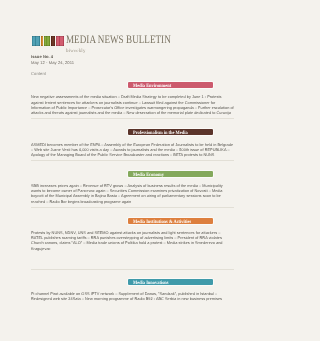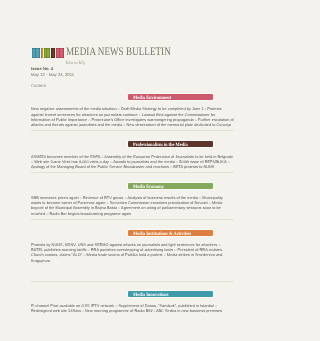--- a/index.html
+++ b/index.html
@@ -3,21 +3,21 @@
 <meta charset="utf-8">
 <title>Media News Bulletin</title>
 <style>
   html,body{margin:0;padding:0;}
   body{
     width:264px;height:341px;overflow:hidden;
     background:#f4f2ed;
     font-family:"Liberation Sans",sans-serif;
     -webkit-font-smoothing:antialiased;text-rendering:geometricPrecision;
   }
-  .page{position:absolute;left:0;top:16px;width:264px;height:326px;}
+  .page{position:absolute;left:0;top:4px;width:264px;height:326px;}
 
   
   .masthead{position:absolute;left:31px;top:31px;}
   .logo-bars{position:absolute;left:0px;top:0.5px;width:33px;height:10px;}
   .bar{position:absolute;top:0;height:10px;}
   .title{position:absolute;left:35px;top:0.3px;font-family:"Liberation Serif",serif;
          font-size:11.4px;letter-spacing:0.05px;color:#7b7463;white-space:nowrap;line-height:11.4px;
          transform:scaleX(0.798) translateZ(0);transform-origin:0 0;}
   .sub{position:absolute;transform:translateZ(0);left:35px;top:13.6px;white-space:nowrap;
        font-family:"Liberation Serif",serif;font-size:5.0px;line-height:5px;color:#9a9384;letter-spacing:0.15px;}

